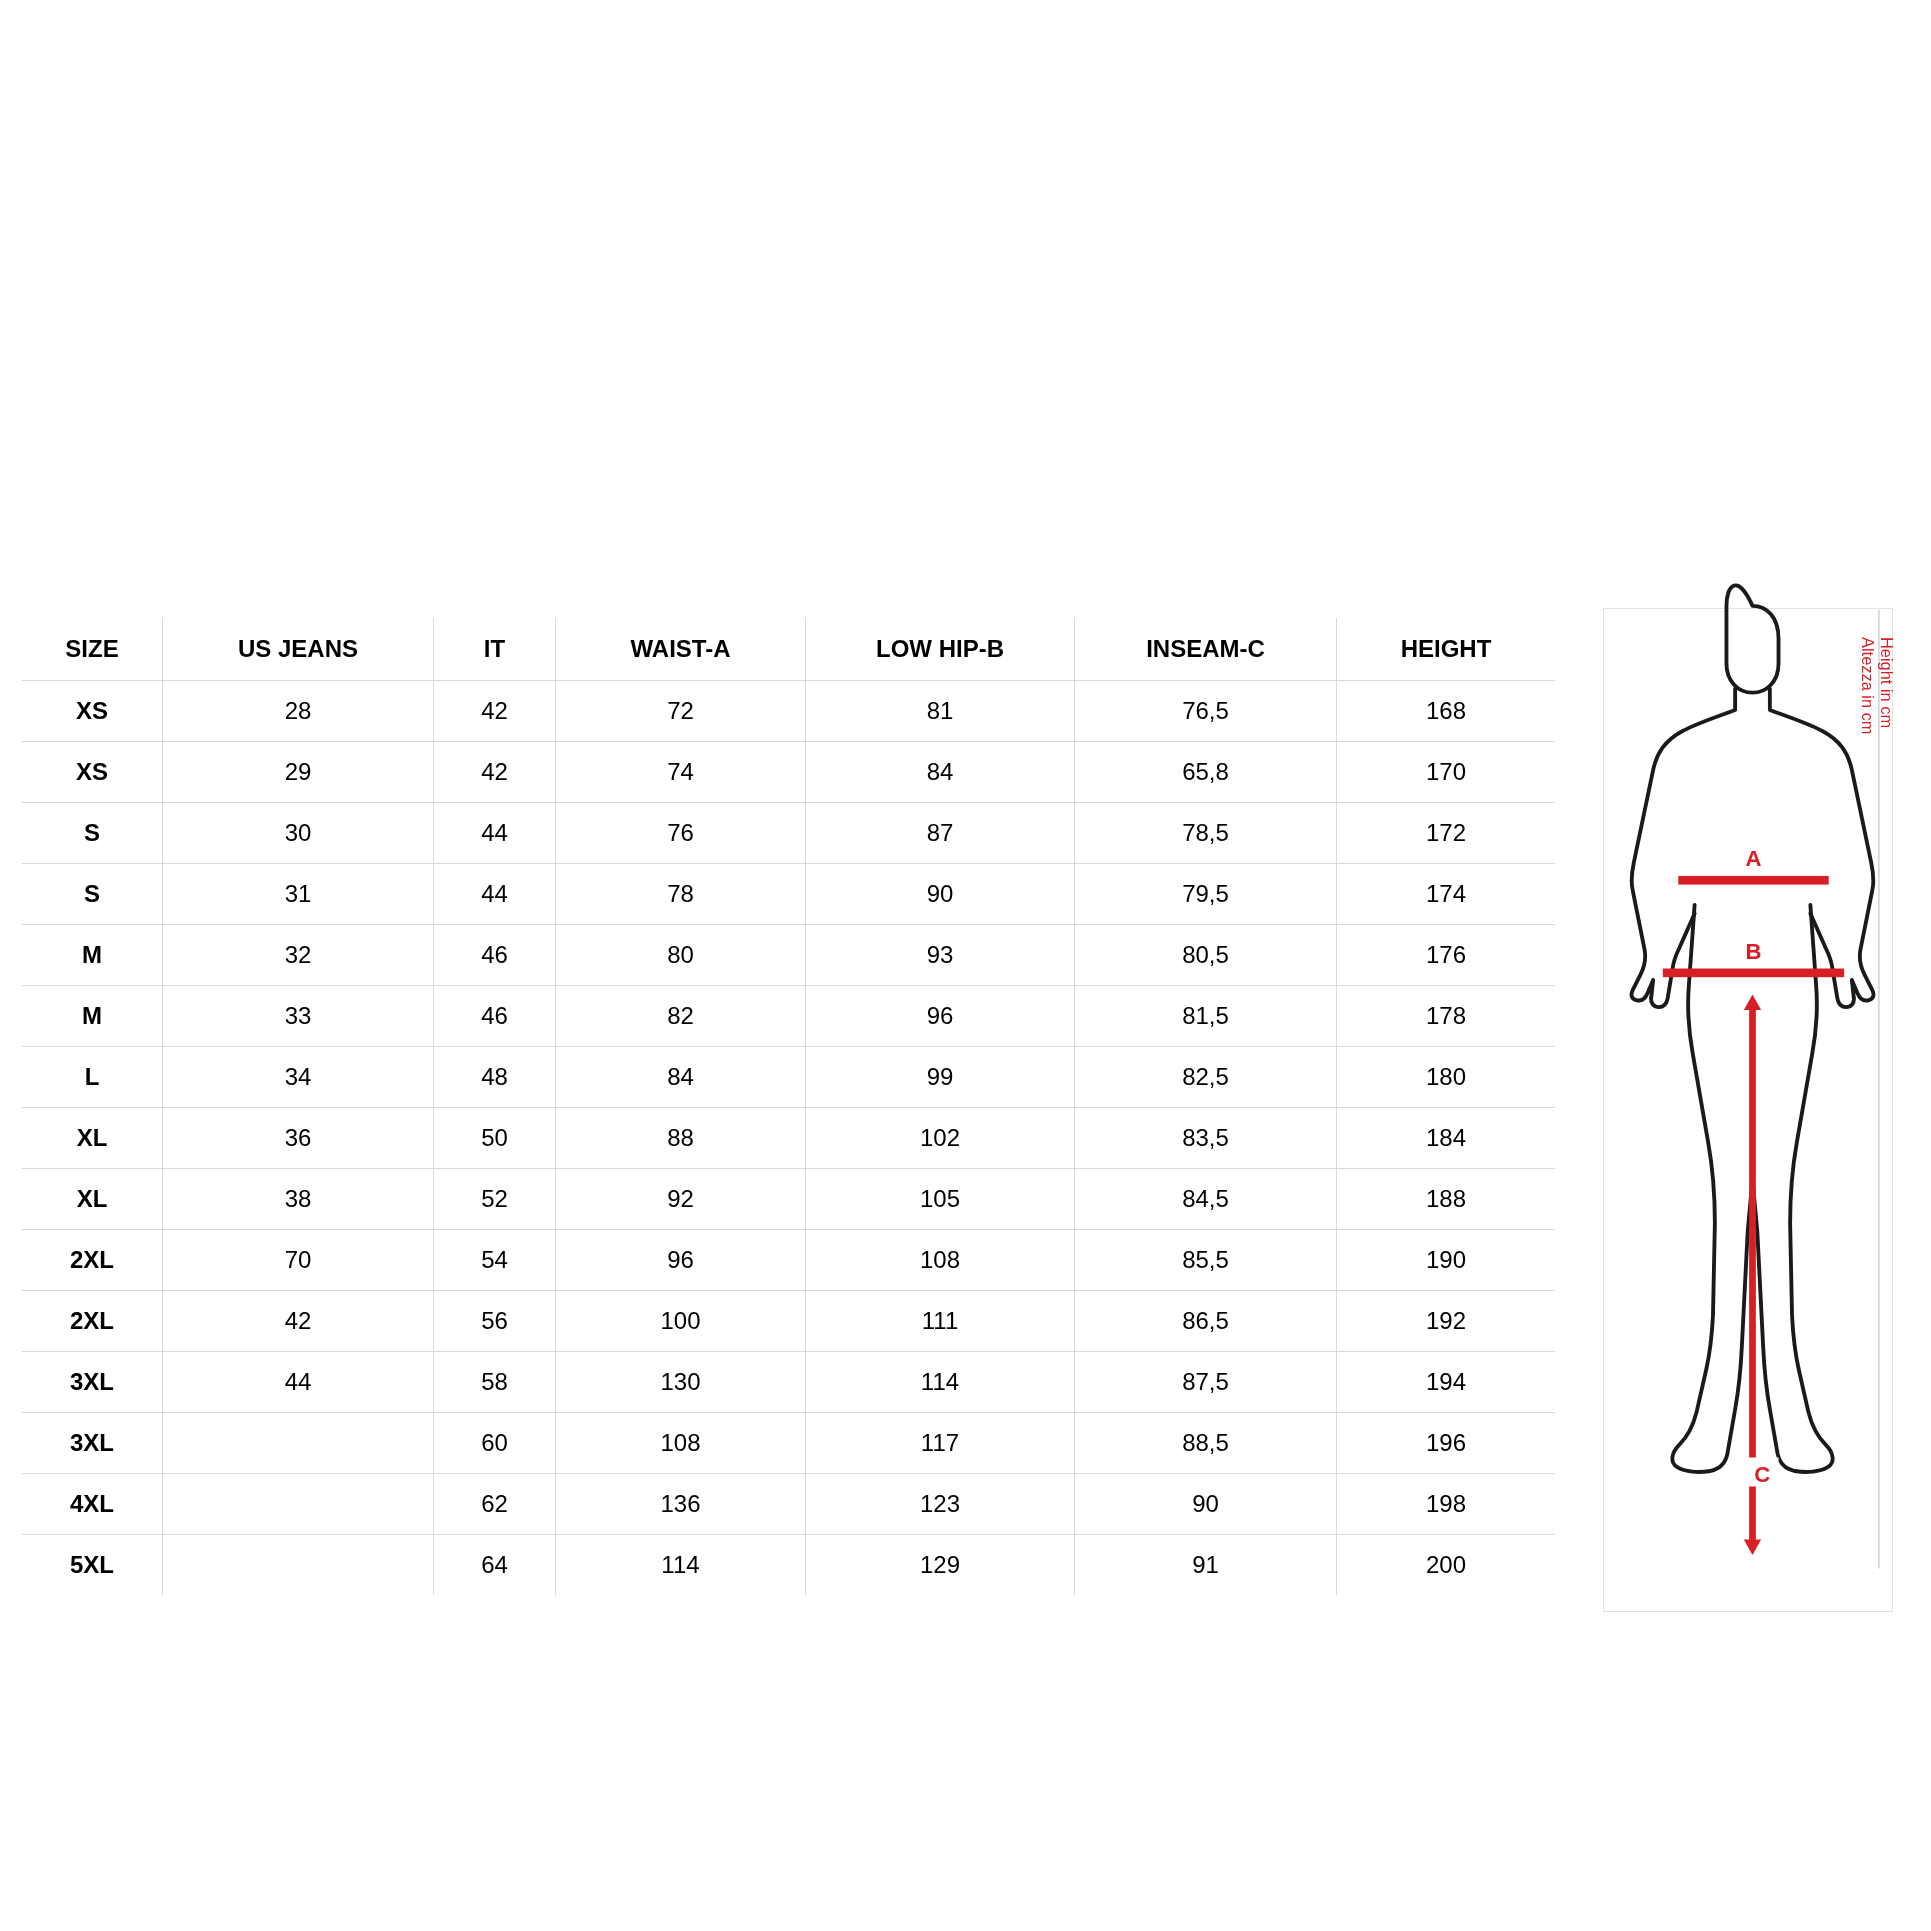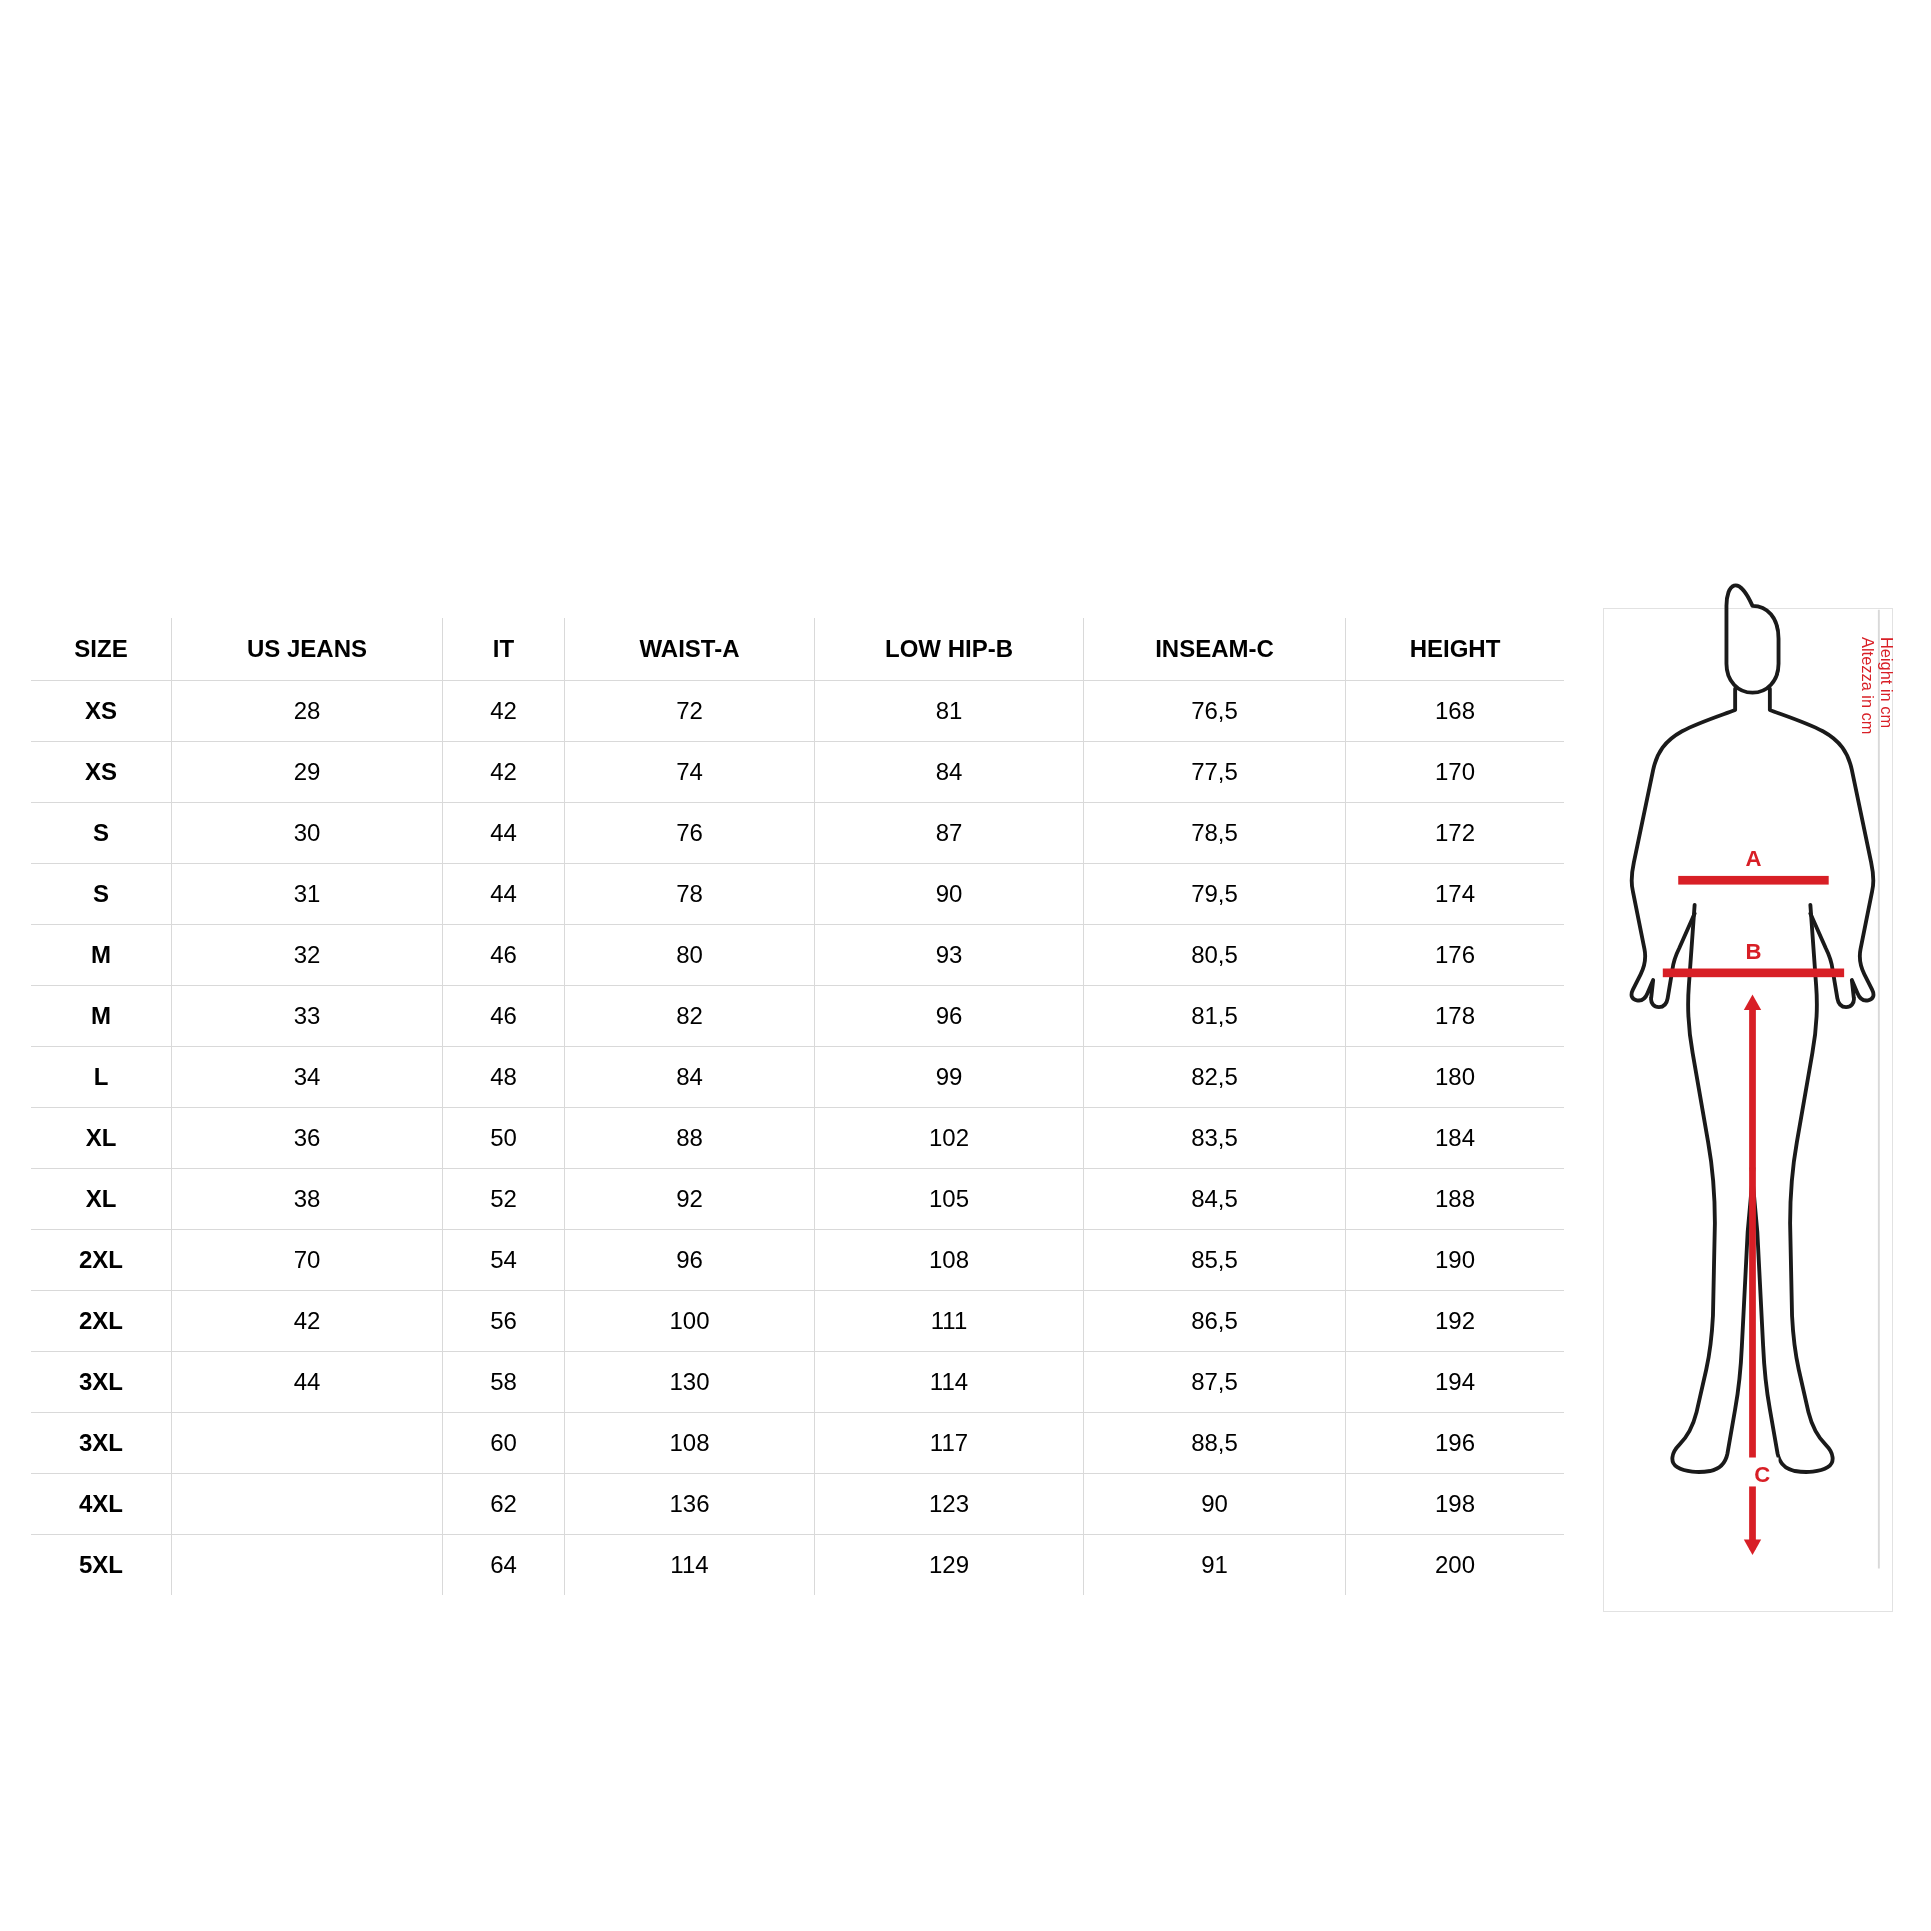--- a/index.html
+++ b/index.html
@@ -47,21 +47,21 @@
     top: 526px;
     font-size: 29px;
     font-weight: bold;
     letter-spacing: 0.4px;
     white-space: nowrap;
   }
 
   
   .size-table {
     position: absolute;
-    left: 31px;
+    left: 22px;
     top: 618px;
     width: 1527px;
     border-collapse: collapse;
     table-layout: fixed;
   }
   .size-table th, .size-table td {
     border: 1px solid #d9d9d9;
     height: 60px;
     font-size: 24px;
     text-align: center;
@@ -158,21 +158,21 @@
         <td class="col-lowhip">81</td>
         <td class="col-inseam">76,5</td>
         <td class="col-height">168</td>
       </tr>
       <tr>
         <td class="col-size">XS</td>
         <td class="col-usjeans">29</td>
         <td class="col-it">42</td>
         <td class="col-waist">74</td>
         <td class="col-lowhip">84</td>
-        <td class="col-inseam">77,5</td>
+        <td class="col-inseam">65,8</td>
         <td class="col-height">170</td>
       </tr>
       <tr>
         <td class="col-size">S</td>
         <td class="col-usjeans">30</td>
         <td class="col-it">44</td>
         <td class="col-waist">76</td>
         <td class="col-lowhip">87</td>
         <td class="col-inseam">78,5</td>
         <td class="col-height">172</td>

